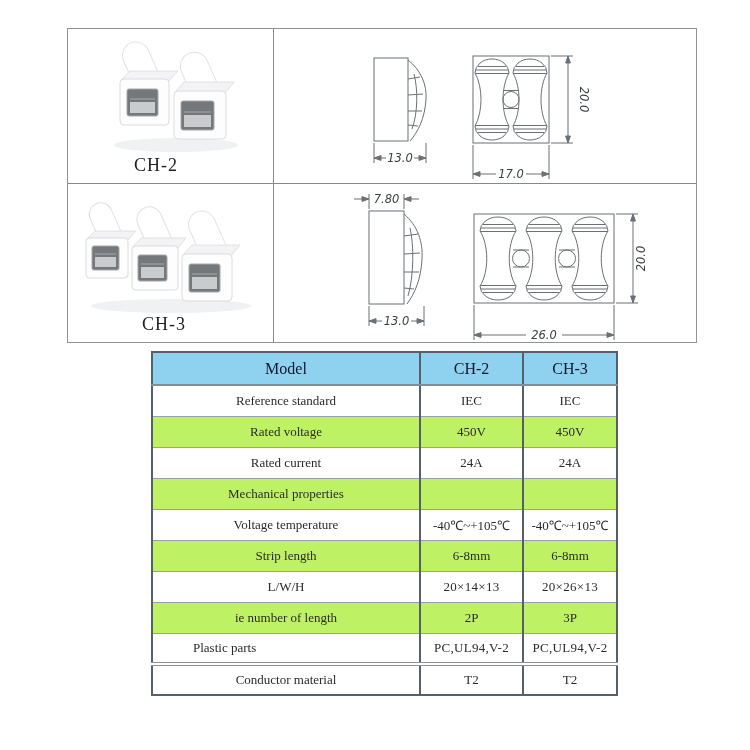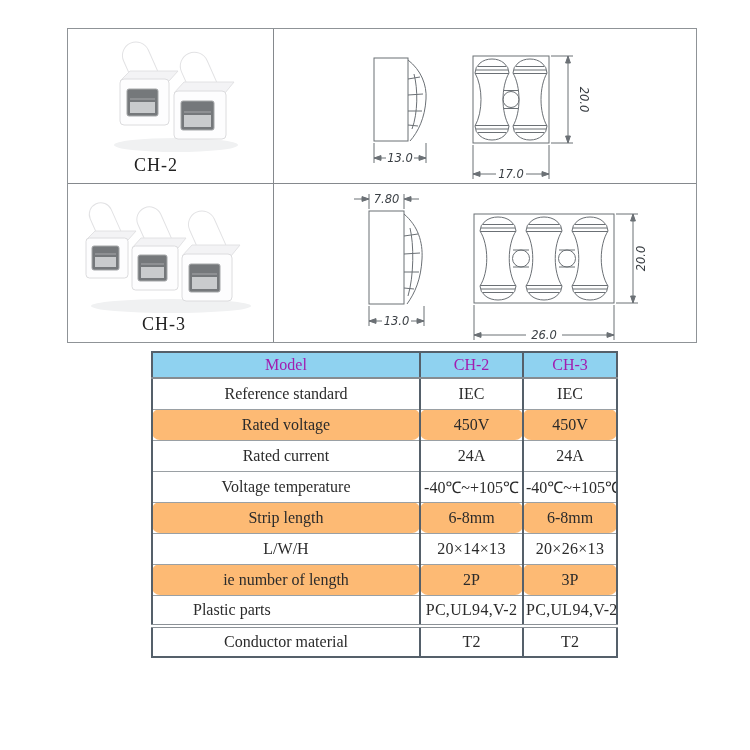--- a/index.html
+++ b/index.html
@@ -38,28 +38,28 @@
     width:465px; font-family:"Liberation Serif", serif;
     border:2px solid #55606a;
   }
   table.spec col.c0 { width:268px; }
   table.spec col.c1 { width:103px; }
   table.spec col.c2 { width:94px; }
   table.spec th, table.spec td {
     border-top:1px solid #9aa0a4; border-bottom:1px solid #9aa0a4;
     border-left:2px solid #55606a; border-right:2px solid #55606a;
     height:31px; text-align:center; font-weight:normal;
-    font-size:16px; color:#2b2b2b; padding:0 2px; overflow:hidden; white-space:nowrap;
+    font-size:13px; color:#2b2b2b; padding:0 2px; overflow:hidden; white-space:nowrap;
   }
   table.spec thead th {
-    background:#8fd2f0; height:26px; border-bottom:2px solid #868c91; color:#a21caf;
+    background:#8fd2f0; height:33px; border-bottom:2px solid #868c91; color:#0f172a;
     font-size:16px;
   }
   th.model-h { text-align:left; padding-left:34px; font-weight:bold; }
-  tr.alt td, tr.alt th { background:#fdba74;border-radius:8px; }
+  tr.alt td, tr.alt th { background:#bef264; }
   tr.plain td, tr.plain th { background:#ffffff; }
   tr.double-top td, tr.double-top th { border-top:4px double #8b9196; }
   td.lbl { text-align:center; }
   td.lbl.left-pad { text-align:left; padding-left:40px; }
   .v-sm { font-size:12px; }
   .v-md { font-size:13.5px; letter-spacing:0.3px; }
 </style>
 </head>
 <body>
 
@@ -286,20 +286,25 @@
       <tr class="alt">
         <td class="lbl">Rated voltage</td>
         <td>450V</td>
         <td>450V</td>
       </tr>
       <tr class="plain">
         <td class="lbl">Rated current</td>
         <td>24A</td>
         <td>24A</td>
       </tr>
+      <tr class="alt">
+        <td class="lbl">Mechanical properties</td>
+        <td></td>
+        <td></td>
+      </tr>
       <tr class="plain">
         <td class="lbl">Voltage temperature</td>
         <td class="v-sm">-40℃~+105℃</td>
         <td class="v-sm">-40℃~+105℃</td>
       </tr>
       <tr class="alt">
         <td class="lbl">Strip length</td>
         <td>6-8mm</td>
         <td>6-8mm</td>
       </tr>

